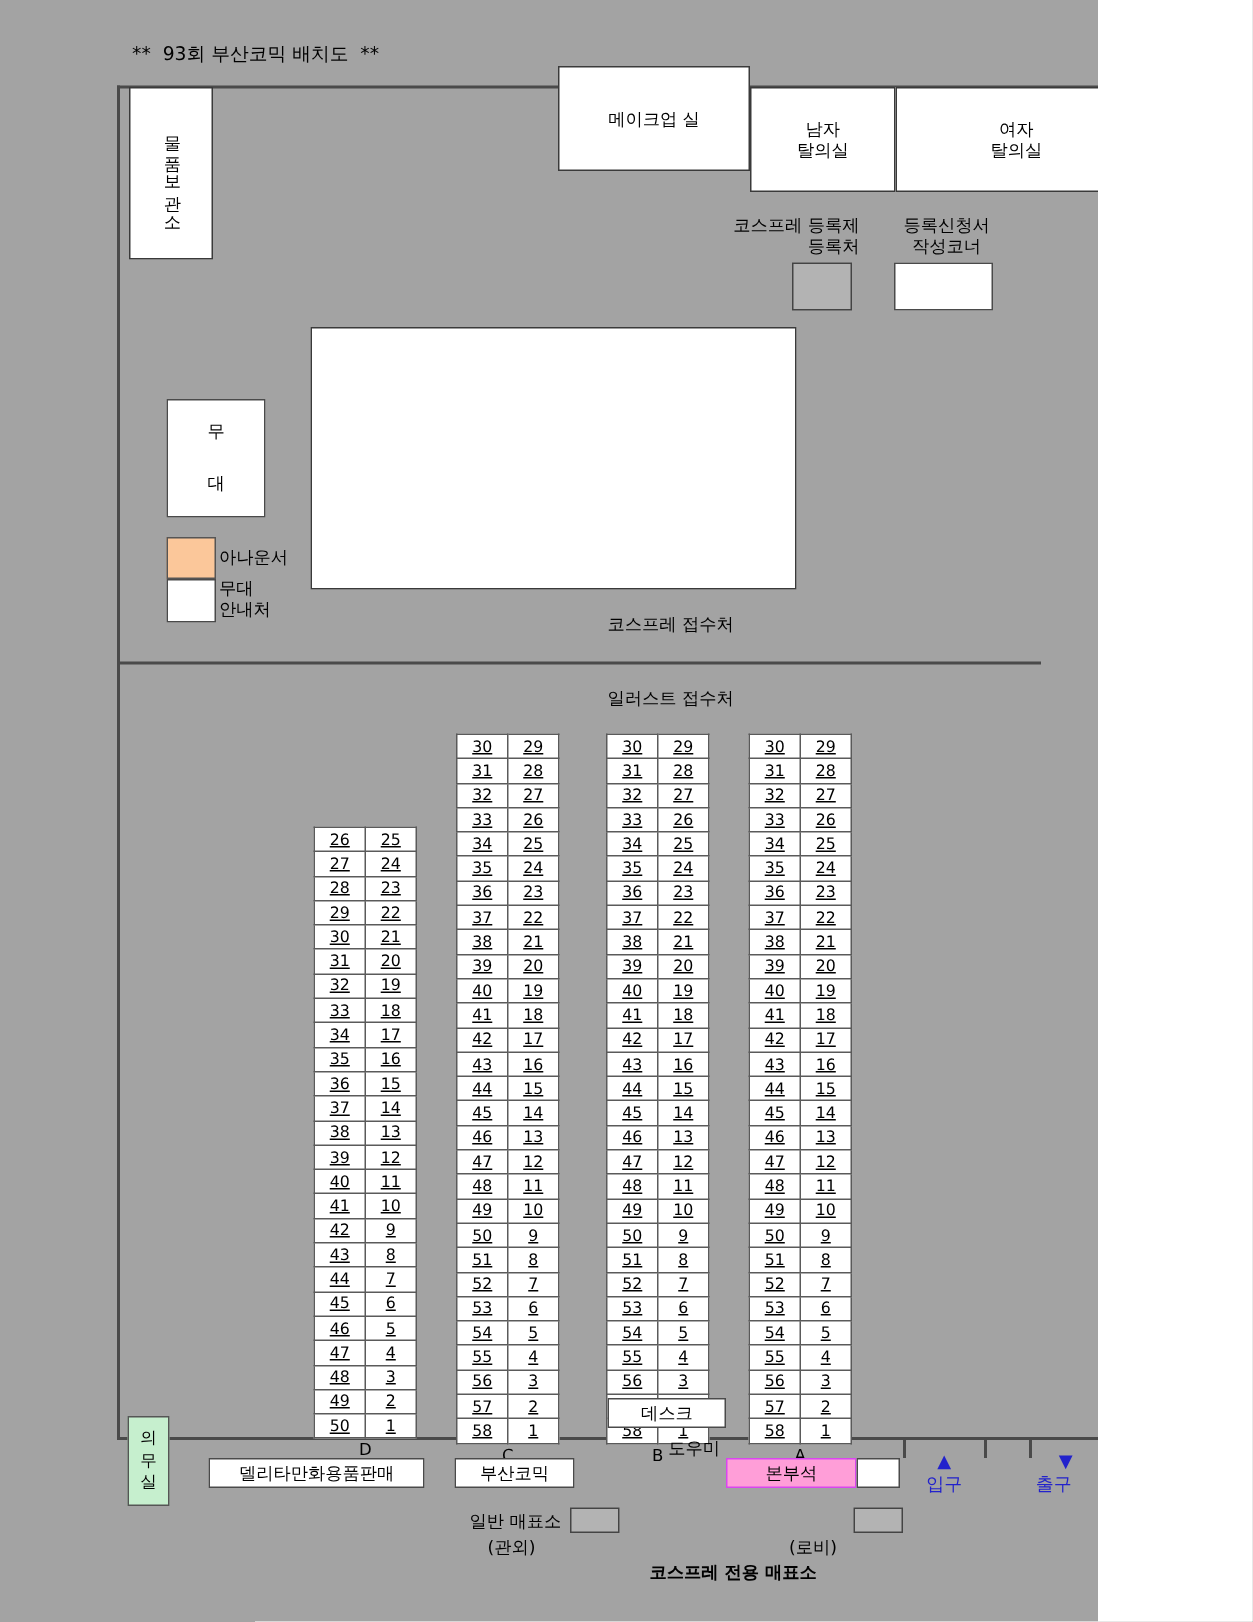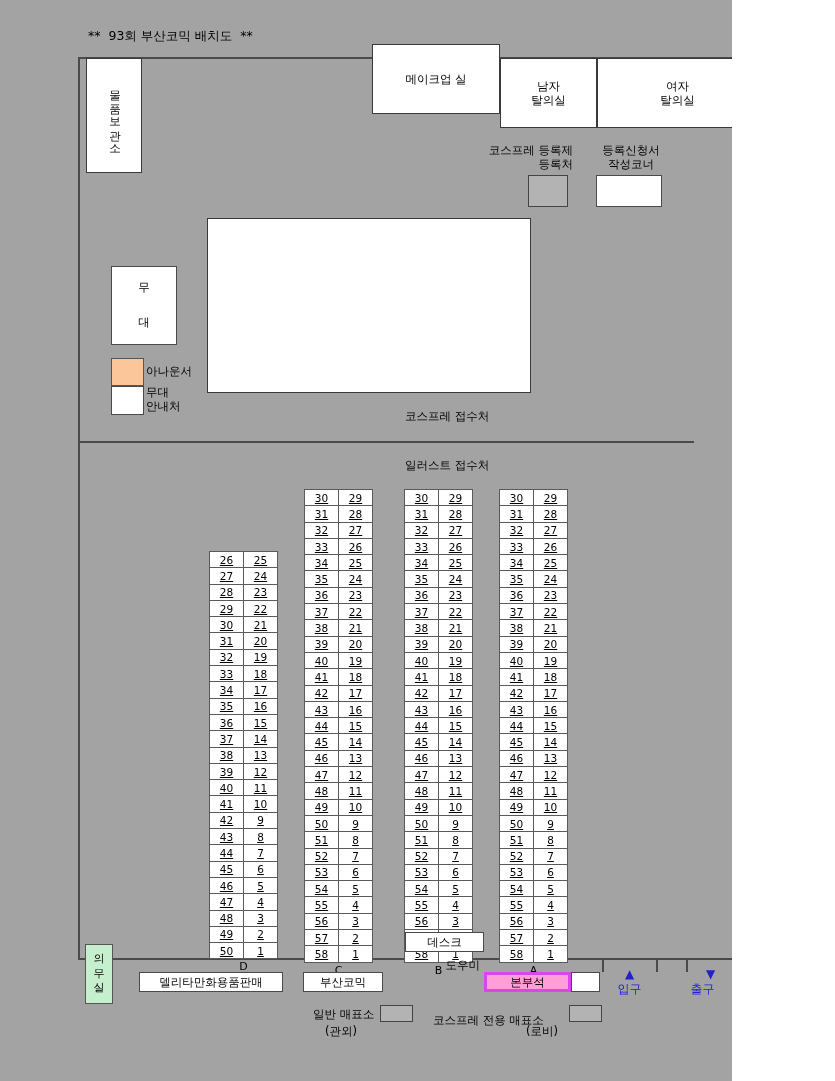--- a/index.html
+++ b/index.html
@@ -65,21 +65,21 @@
     border: 1px solid #555;
     height: 15px;
     font-size: 11.5px;
     text-align: center;
     padding: 0 3px;
     white-space: nowrap;
   }
   .gray { background: #c0c0c0; }
   .graybox { background: #b3b3b3; border: 1px solid #444; }
   .orange { background: #fbc79a; border: 1px solid #555; }
-  .pink { background: #ff9ed8; border: 3px solid #d946ef; }
+  .pink { background: #ff9ed8; border: 1px solid #d946ef; }
   .green { background: #c6efce; border: 1px solid #555; }
   .blue-lbl { color: #2222cc; font-size: 12px; text-align: center; }
   .arrow { color: #2222cc; font-size: 12px; text-align: center; line-height: 1; }
   .hairline { background: #4a4a4a; }
 </style>
 </head>
 <body>
 
 <div id="page">
 
@@ -658,17 +658,17 @@
 
   <div class="abs hairline" style="left:686px; top:958px; width:1.5px; height:14px;"></div>
   <div class="abs hairline" style="left:734px; top:958px; width:1.5px; height:14px;"></div>
   <div class="abs arrow" style="left:688px; top:968px; width:45px;">▼</div>
   <div class="abs blue-lbl" style="left:680px; top:981px; width:45px;font-family:Liberation Serif, serif;">출구</div>
 
   <div class="abs txt" style="left:297px; top:1007px;margin-left:16px;">일반 매표소</div>
   <div class="abs graybox" style="left:380px; top:1005px; width:33px; height:17px;"></div>
   <div class="abs txt" style="left:325px; top:1024px;">(관외)</div>
 
-  <div class="abs txt" style="left:433px; top:1013px;">코스프레 전용 매표소</div>
+  <div class="abs txt" style="left:433px; top:1041px;font-weight:bold;">코스프레 전용 매표소</div>
   <div class="abs graybox" style="left:569px; top:1005px; width:33px; height:17px;"></div>
   <div class="abs txt" style="left:526px; top:1024px;">(로비)</div>
 
 </div>
 
 </body></html>

